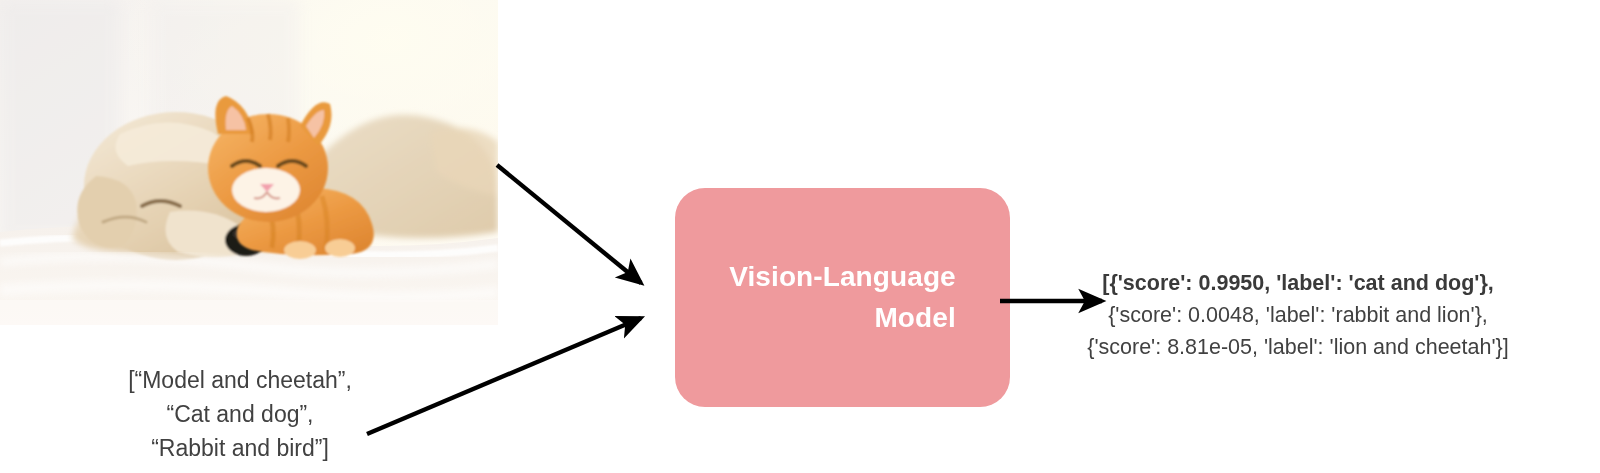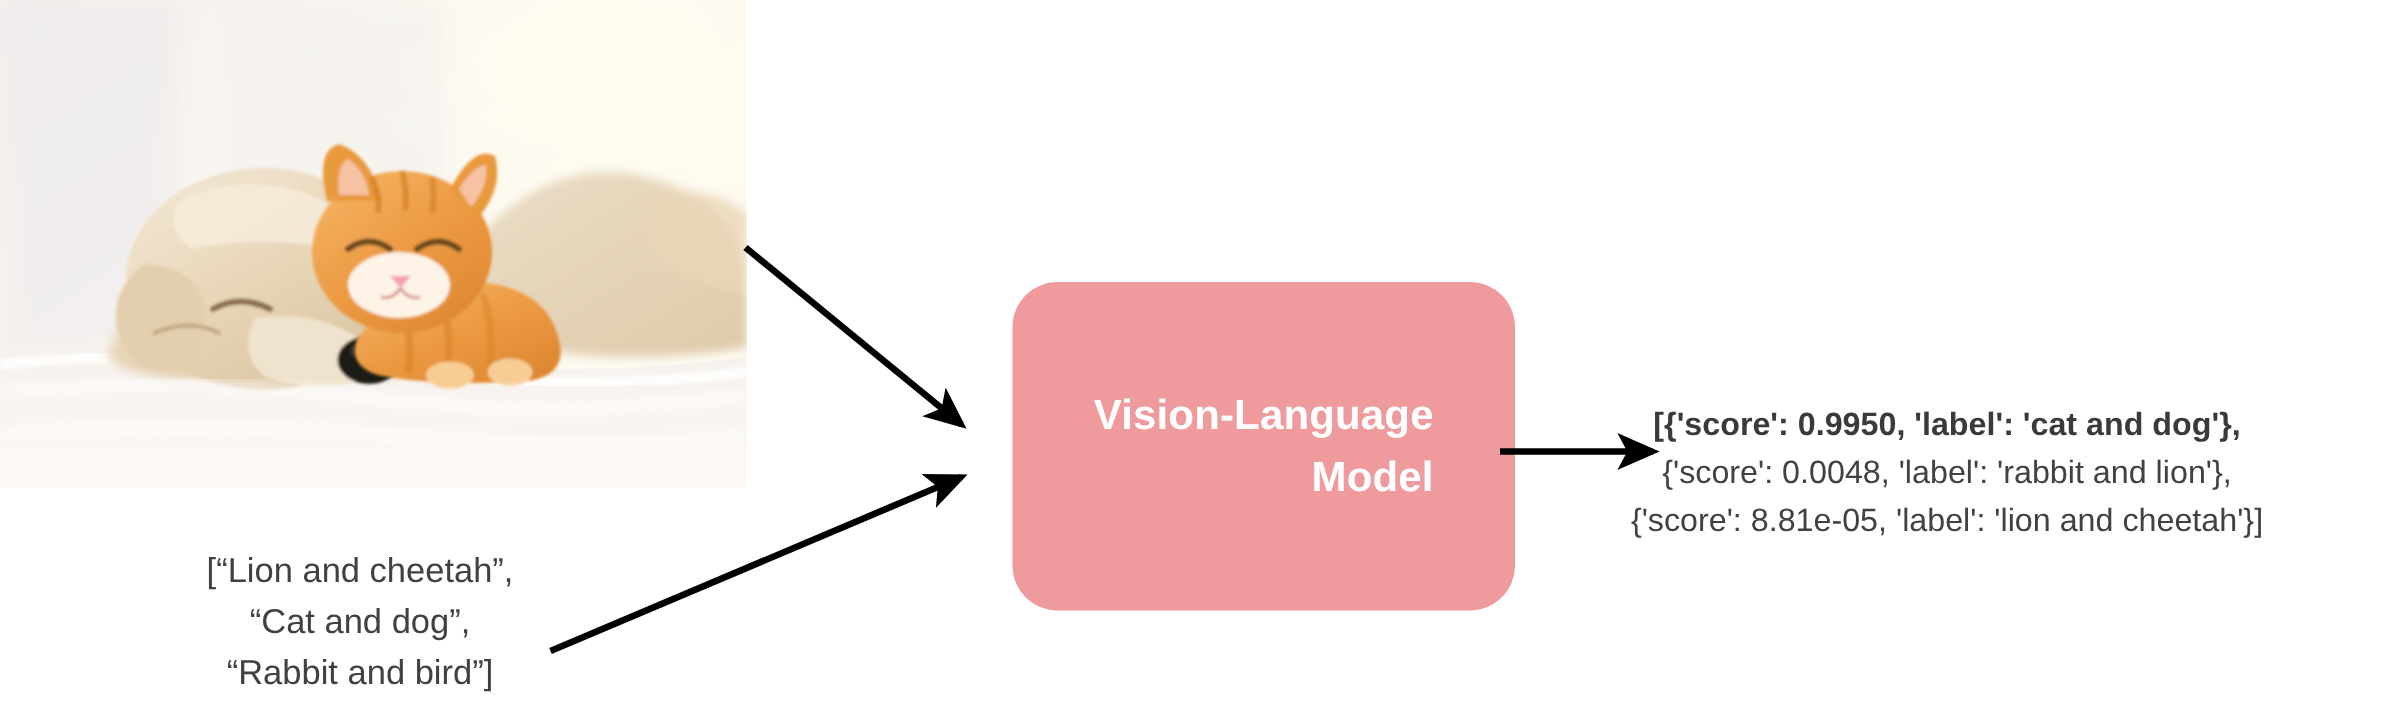--- a/index.html
+++ b/index.html
@@ -219,21 +219,21 @@
     <defs>
       <marker id="head" markerWidth="7" markerHeight="7" refX="5.4" refY="3" orient="auto" markerUnits="strokeWidth">
         <path d="M0,0.2 L6.4,3 L0,5.8 L1.5,3 Z" fill="#000000"></path>
       </marker>
     </defs>
     <line x1="497" y1="165" x2="641" y2="283" stroke="#000000" stroke-width="4.4" marker-end="url(#head)"></line>
     <line x1="367" y1="434" x2="641" y2="318" stroke="#000000" stroke-width="4.4" marker-end="url(#head)"></line>
     <line x1="1000" y1="301" x2="1102" y2="301" stroke="#000000" stroke-width="4.4" marker-end="url(#head)"></line>
   </svg>
 
-  <div class="prompt-text">[“Lion and cheetah”,
+  <div class="prompt-text">[“Model and cheetah”,
 “Cat and dog”,
 “Rabbit and bird”]</div>
 
   <div class="output-text">
     <span class="output-line bold">[{'score': 0.9950, 'label': 'cat and dog'},</span>
     <span class="output-line">{'score': 0.0048, 'label': 'rabbit and lion'},</span>
     <span class="output-line">{'score': 8.81e-05, 'label': 'lion and cheetah'}]</span>
   </div>
 
 </div>

